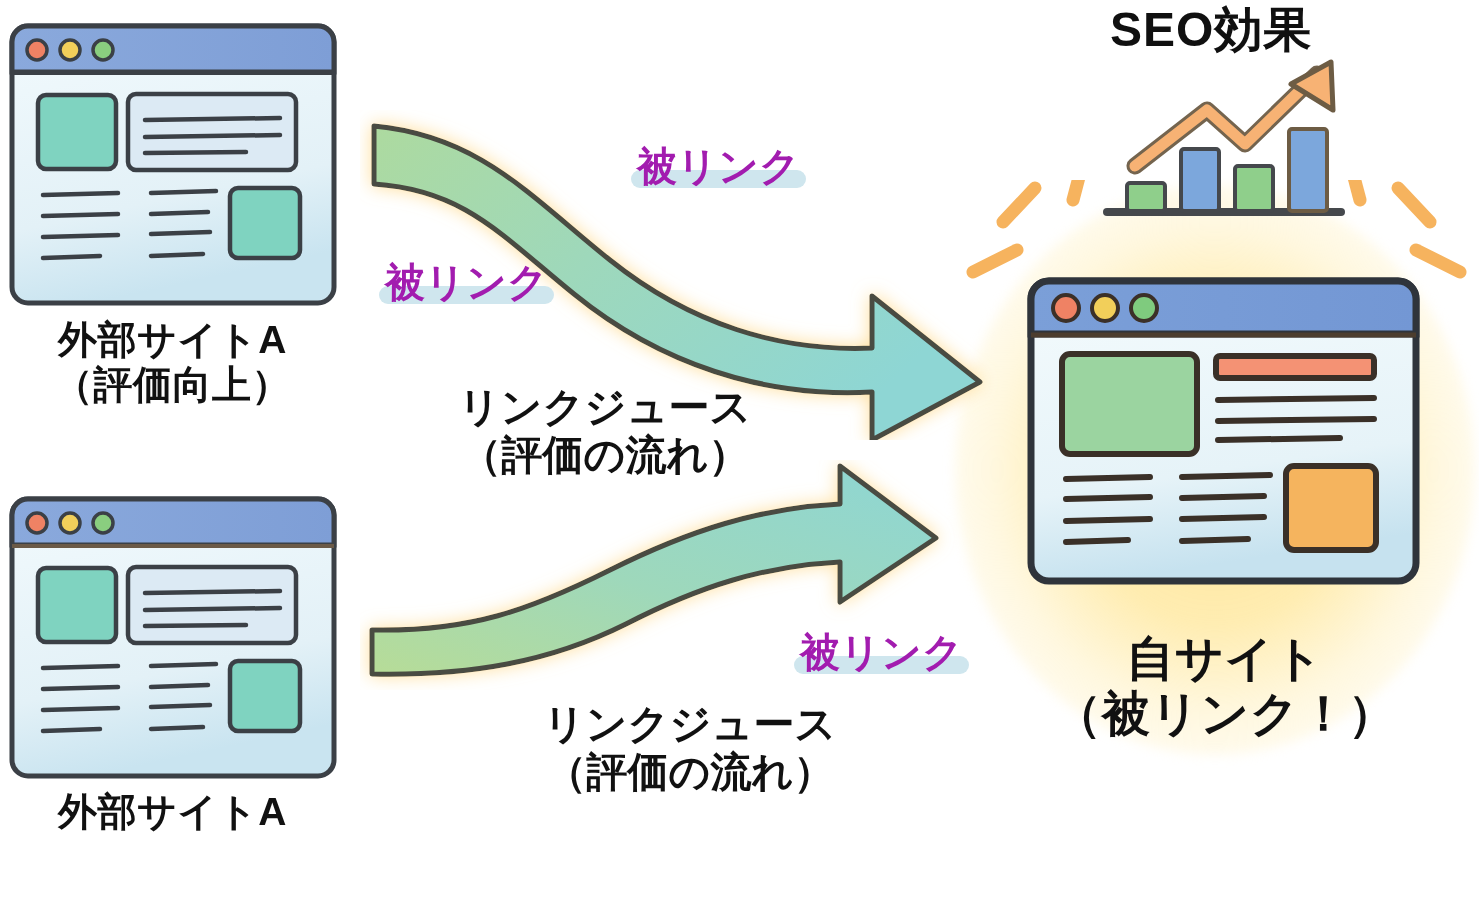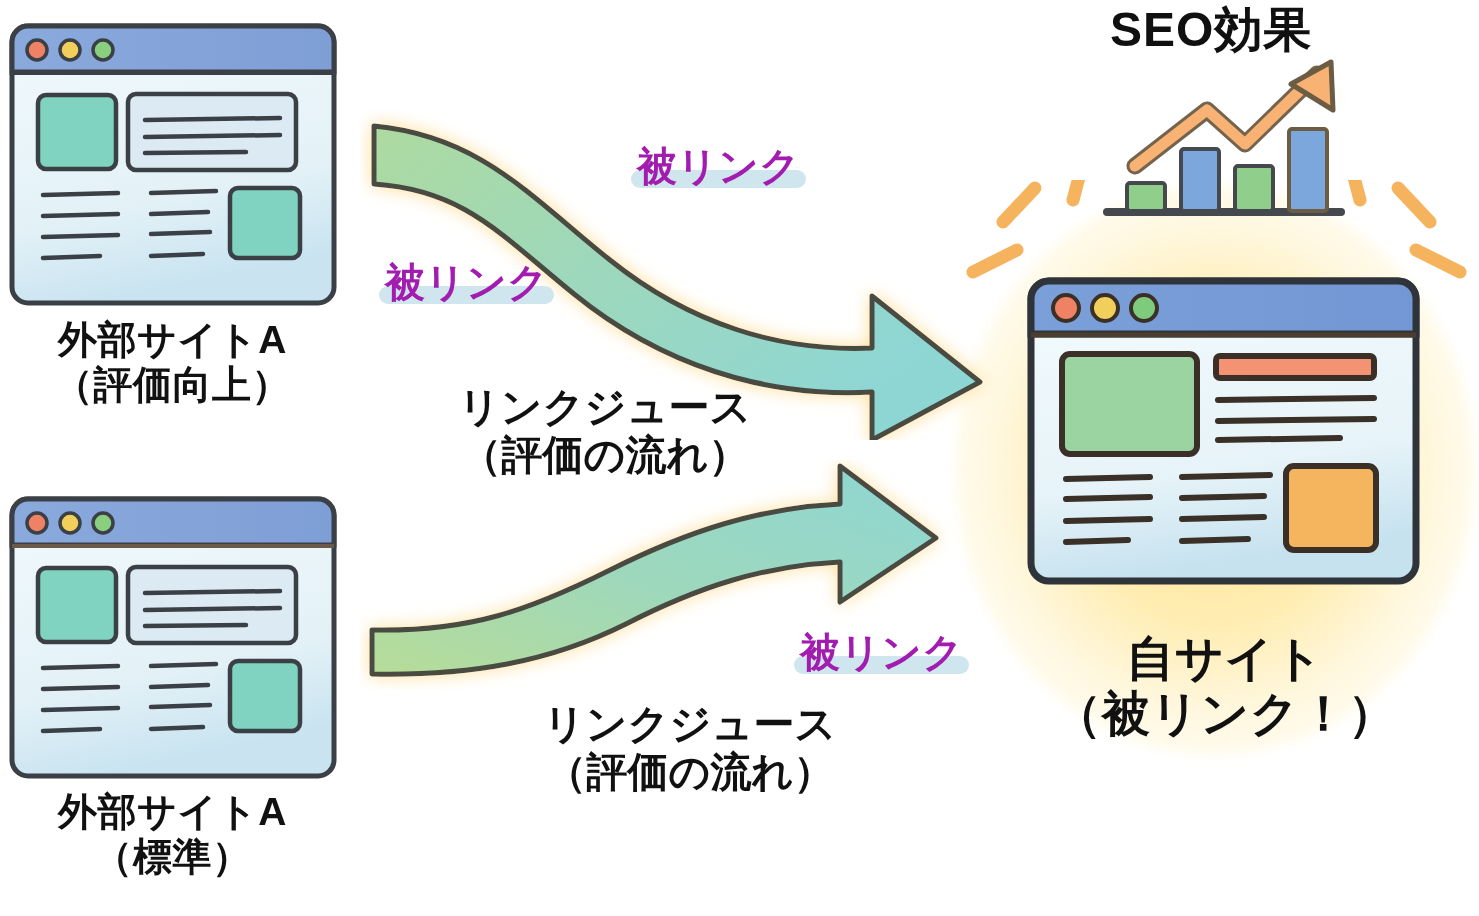--- a/index.html
+++ b/index.html
@@ -191,21 +191,20 @@
       <line x1="35" y1="236" x2="92" y2="234" stroke="#3b4046" stroke-width="4.5" stroke-linecap="round"></line>
       <line x1="143" y1="171" x2="208" y2="169" stroke="#3b4046" stroke-width="4.5" stroke-linecap="round"></line>
       <line x1="143" y1="192" x2="200" y2="190" stroke="#3b4046" stroke-width="4.5" stroke-linecap="round"></line>
       <line x1="143" y1="212" x2="202" y2="210" stroke="#3b4046" stroke-width="4.5" stroke-linecap="round"></line>
       <line x1="143" y1="234" x2="195" y2="232" stroke="#3b4046" stroke-width="4.5" stroke-linecap="round"></line>
       <rect x="222" y="166" width="70" height="70" rx="8" fill="#7fd3c0" stroke="#3b4046" stroke-width="4.5"></rect>
     </svg>
   </div>
   <div class="caption" style="left:0px;top:790px;width:345px;font-size:39px;">
     <span class="l1">外部サイトA</span>
-    <span class="l2">（標準）</span>
   </div>
 
   <svg class="abs" style="left:360px;top:110px;width:640px;height:330px;" viewBox="0 0 640 330">
     <defs>
       <linearGradient id="arrGradUp" x1="0" y1="0" x2="1" y2="0.55">
         <stop offset="0%" stop-color="#adda9f"></stop>
         <stop offset="45%" stop-color="#9ed8bb"></stop>
         <stop offset="100%" stop-color="#8ed6d4"></stop>
       </linearGradient>
       <filter id="glowUp" x="-25%" y="-25%" width="150%" height="150%">

